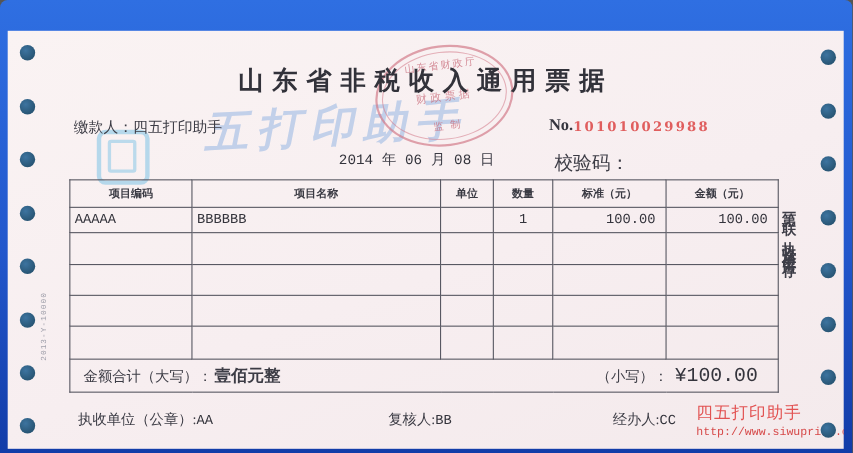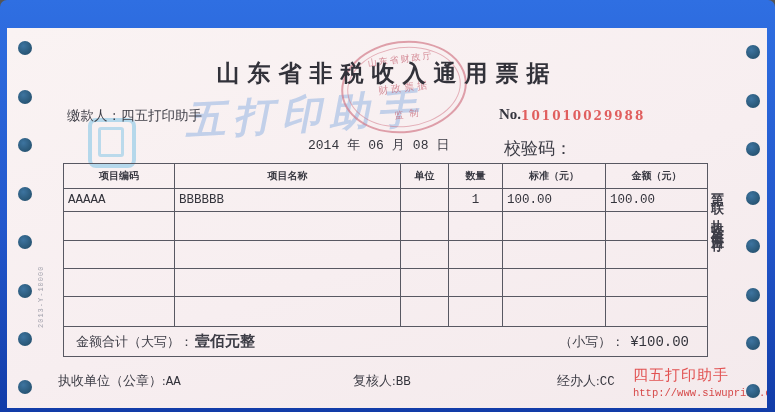--- a/index.html
+++ b/index.html
@@ -85,42 +85,42 @@
   .row-date{position:absolute;left:301px;top:108px;font-size:13px;white-space:nowrap;}
   .row-date .mono{font-size:13px;}
   .row-date .gap{display:inline-block;width:8px;}
   .row-check{position:absolute;left:497px;top:109px;font-size:17px;}
   
   .form-table{position:absolute;left:56px;top:135px;width:644px;}
   table{border-collapse:collapse;table-layout:fixed;width:100%;}
   th,td{border:1px solid #585862;padding:0 4px;overflow:hidden;}
   th{font-family:"Liberation Serif",serif;font-size:10px;font-weight:600;color:#3a3a43;}
   td{font-family:"Liberation Mono","DejaVu Sans Mono",monospace;font-size:12.5px;color:#34343c;}
-  td.al{text-align:left;} td.ac{text-align:center;} td.ar{text-align:left;padding-right:9px;}
+  td.al{text-align:left;} td.ac{text-align:center;} td.ar{text-align:right;padding-right:9px;}
   .total-cell{padding:0;}
   .total-flex{display:flex;justify-content:space-between;align-items:center;padding:0 18px 0 12px;}
   .total-left{font-size:13px;}
   .total-words{font-size:15px;font-weight:600;margin-left:2px;}
   .total-right{font-size:13px;}
-  .total-amount{font-size:14px;margin-left:6px;margin-top:22px;}
+  .total-amount{font-size:18px;margin-left:6px;margin-top:22px;}
   
   .copy-stub{
     position:absolute;left:701px;top:155px;height:160px;
     writing-mode:vertical-rl;text-orientation:upright;
     font-family:"Liberation Serif",serif;font-size:13px;font-weight:600;
     color:#3e3e48;letter-spacing:4px;
   }
   .copy-stub .part2{margin-top:14px;}
   .side-code{
     position:absolute;left:30px;top:300px;width:170px;
     transform:rotate(-90deg);transform-origin:left top;
     font-size:7px;color:#a0a0ab;letter-spacing:1px;
   }
   .footer-line{position:absolute;left:0;top:344px;width:760px;font-size:13px;}
-  .f-unit{position:absolute;left:51px;}
+  .f-unit{position:absolute;left:64px;}
   .f-rev{position:absolute;left:346px;}
   .f-hand{position:absolute;left:550px;}
   .footer-line .mono{font-size:12.5px;}
   .brand{position:absolute;left:626px;top:338px;color:#e25252;}
   .brand-name{font-size:15px;letter-spacing:1px;font-family:"Liberation Sans",sans-serif;}
   .brand-url{font-family:"Liberation Mono","DejaVu Sans Mono",monospace;font-size:10.5px;margin-top:2px;color:#d64848;white-space:nowrap;}
 </style>
 </head>
 <body>
 

